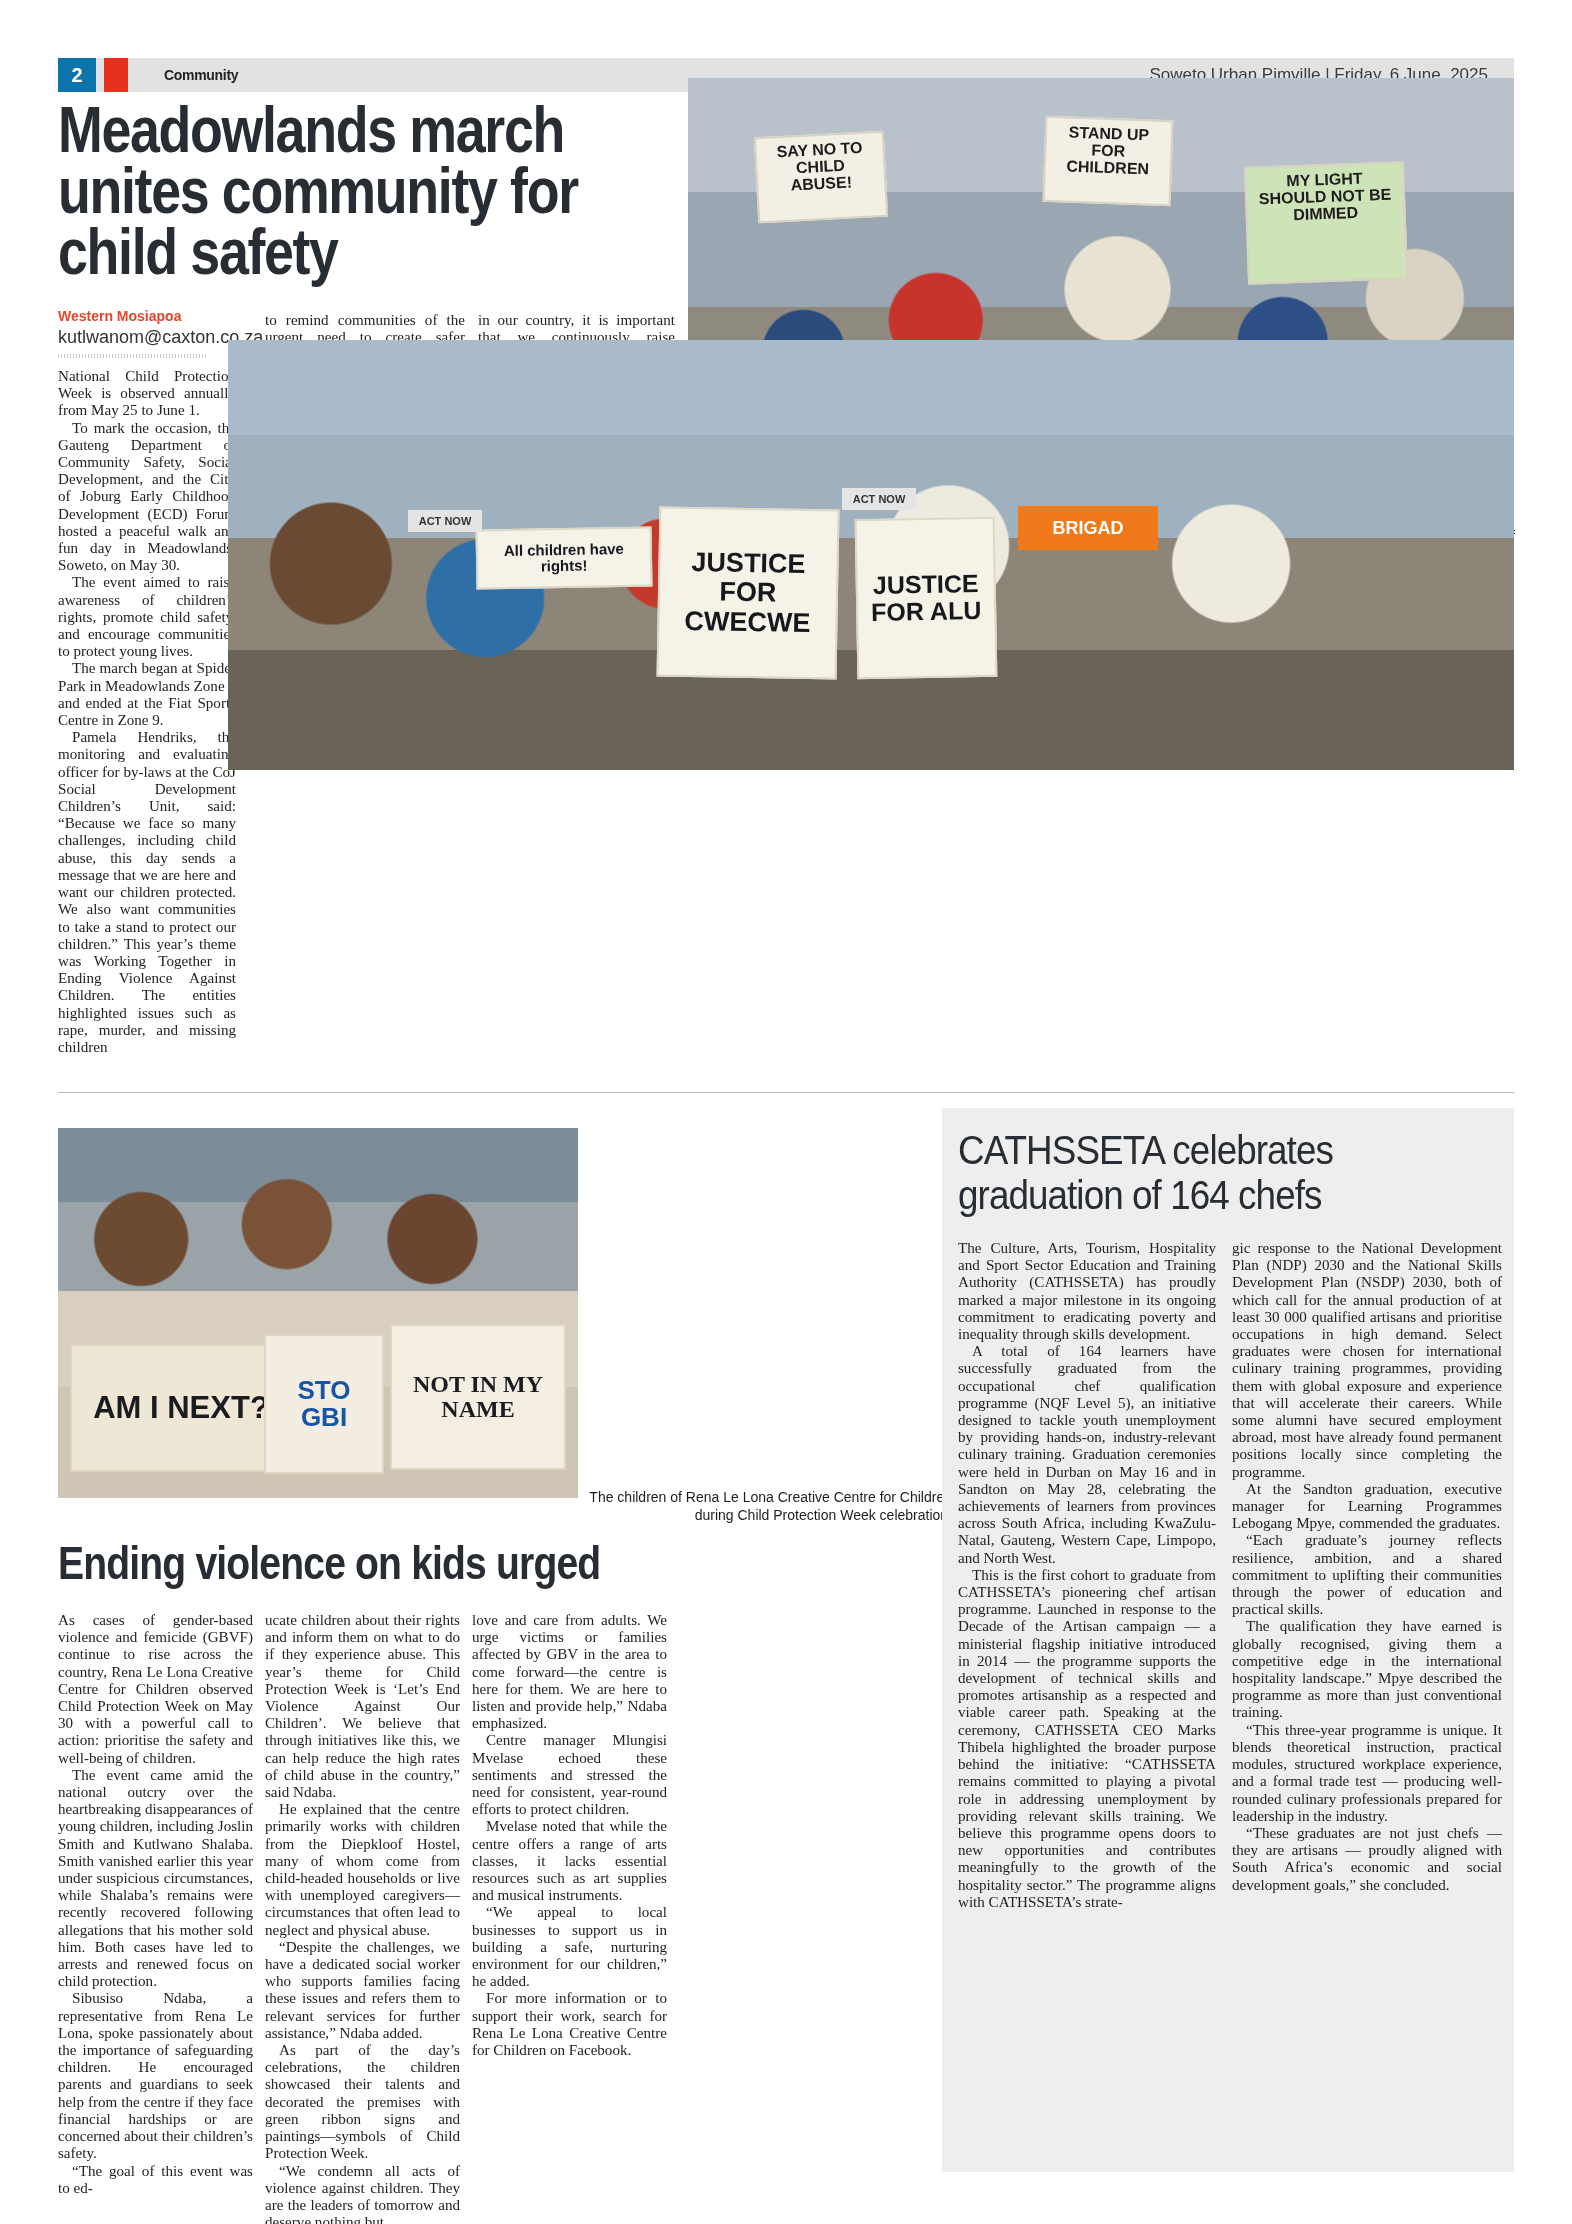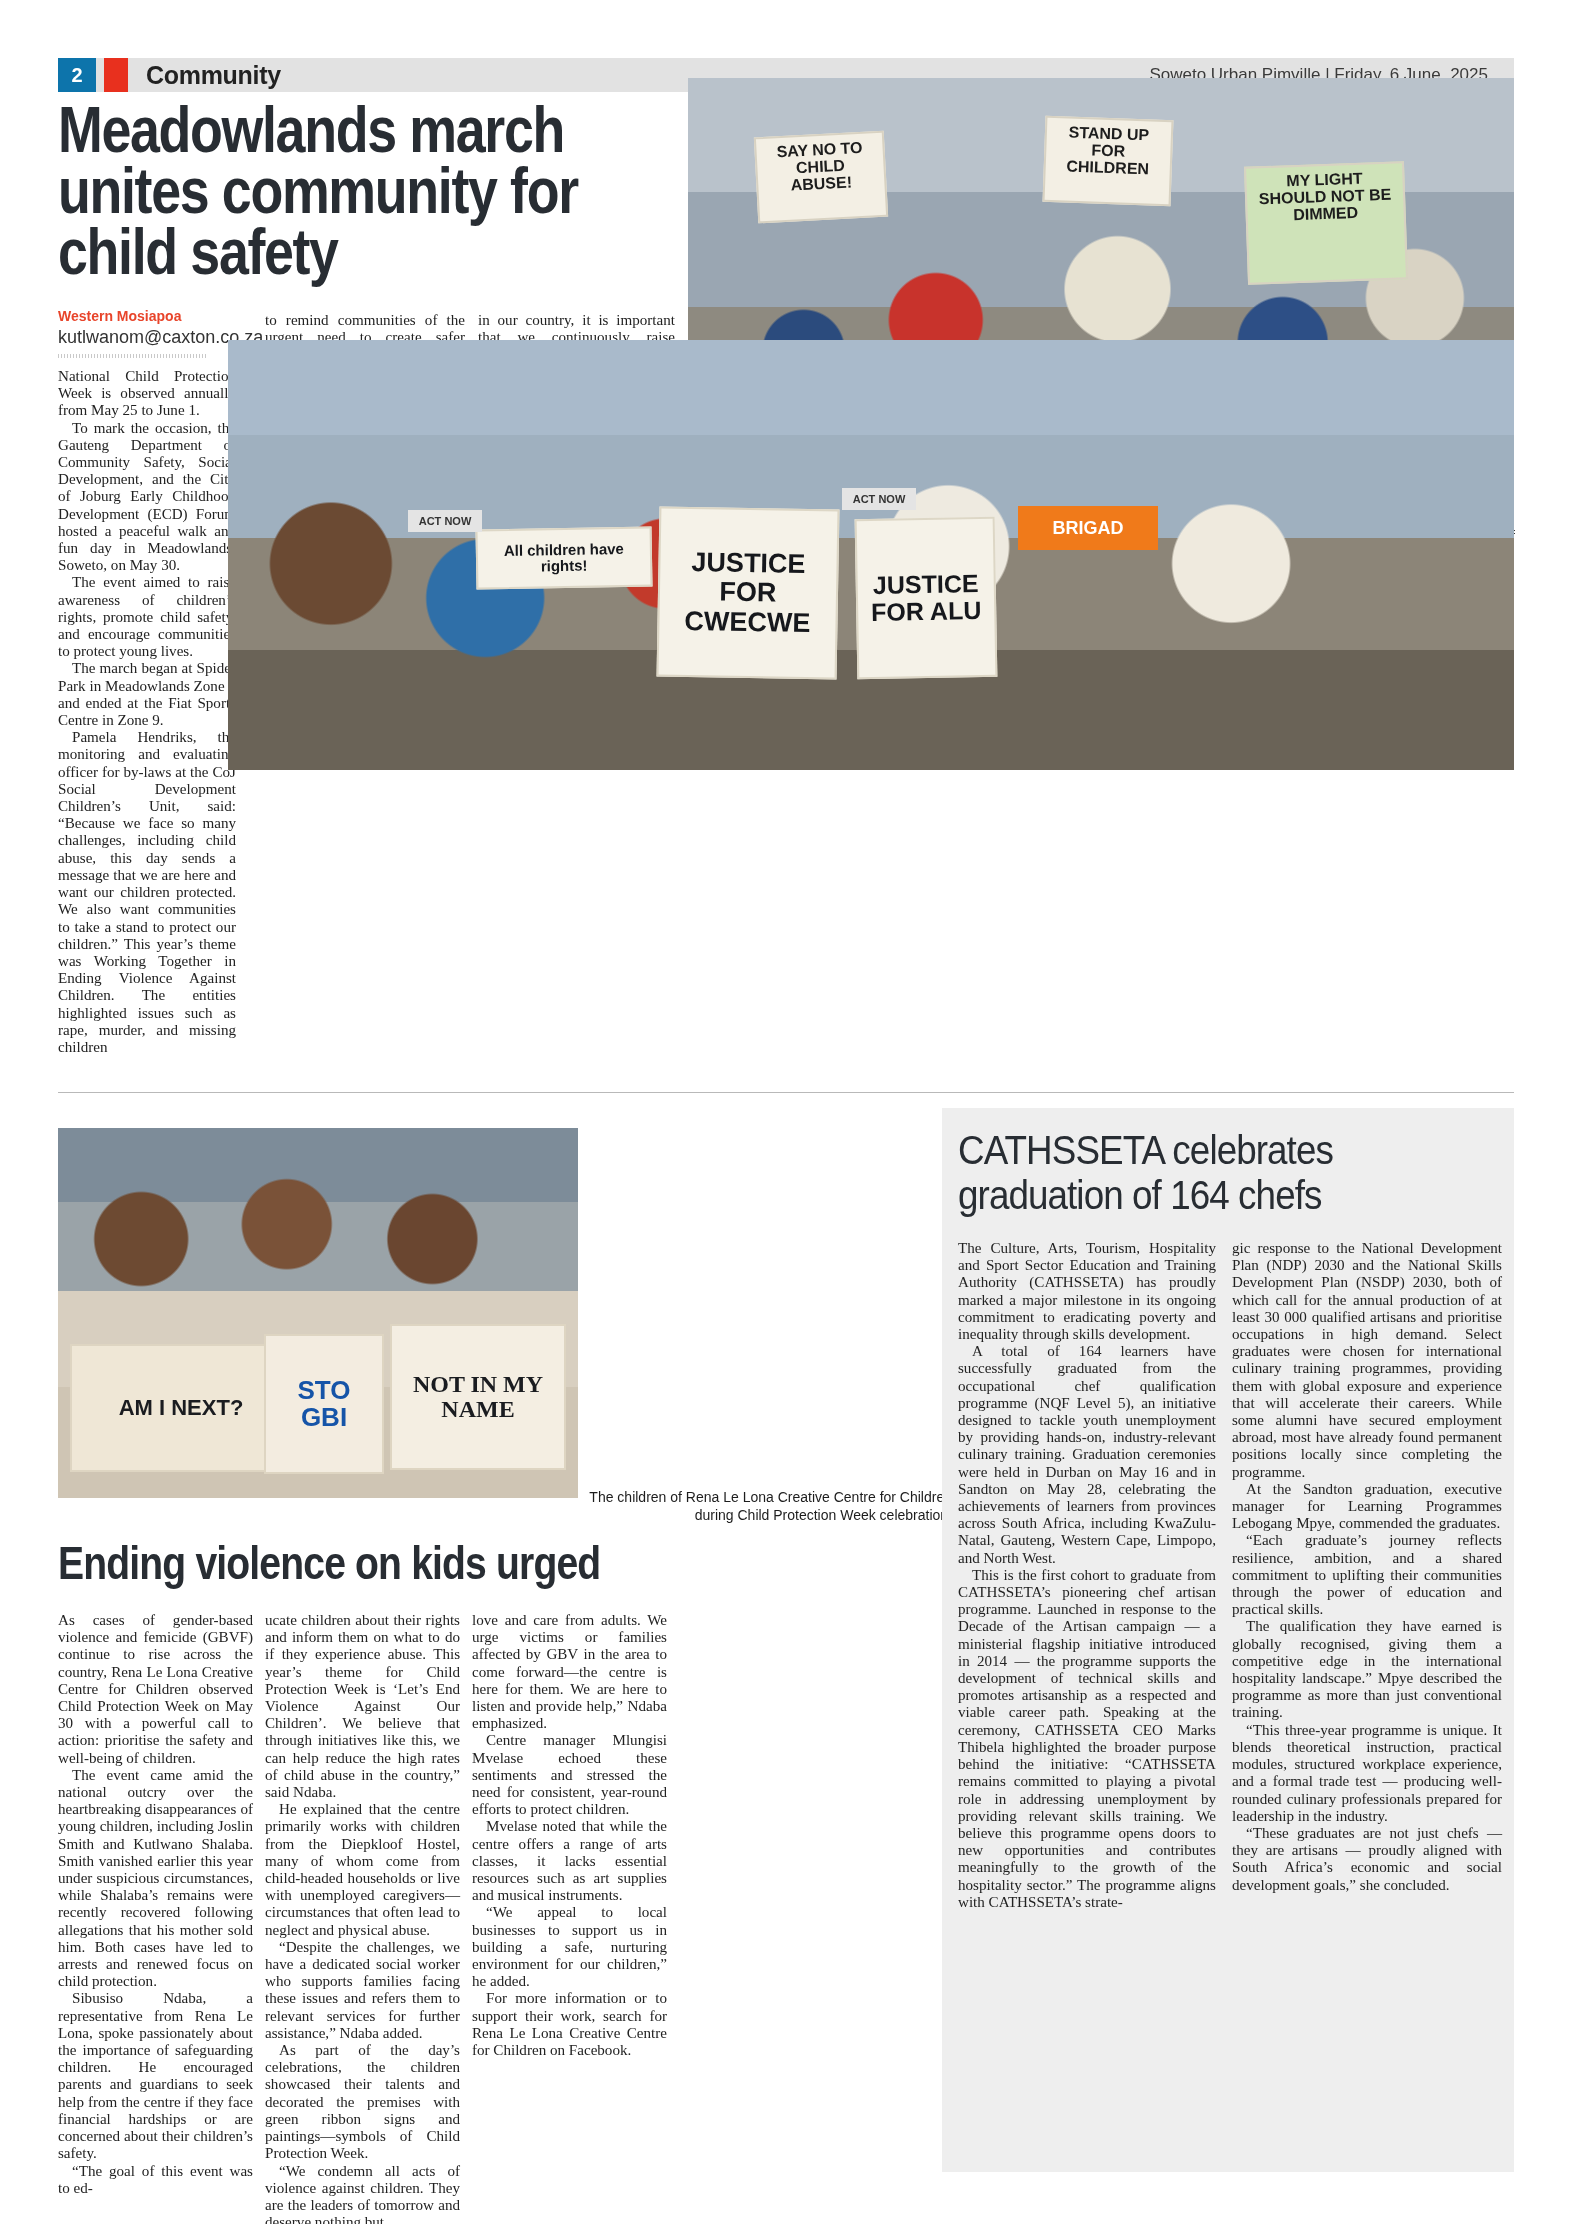--- a/index.html
+++ b/index.html
@@ -21,22 +21,22 @@
     display:flex; align-items:stretch;
   }
   .pagenum {
     width:38px; background:#0d74ab; color:#fff;
     font-family:"Liberation Sans", sans-serif; font-weight:bold;
     font-size:20px; display:flex; align-items:center; justify-content:center;
   }
   .redsq { width:24px; background:#e8301e; margin-left:8px; }
   .section-name {
     font-family:"Liberation Sans", sans-serif; font-weight:bold;
-    font-size:25px; color:#222; display:flex; align-items:center;
-    padding-left:18px; letter-spacing:-0.3px;
+    font-size:14px; color:#222; display:flex; align-items:center;
+    padding-left:36px; letter-spacing:-0.3px;
   }
   .masthead-right {
     margin-left:auto; display:flex; align-items:center; padding-right:26px;
     font-family:"Liberation Sans", sans-serif; font-size:17px; color:#3a3a3a;
   }
 
   
   .headline-main {
     position:absolute; left:58px; top:100px; width:620px;
     font-family:"Liberation Sans", sans-serif;
@@ -228,21 +228,21 @@
     <div class="sign" style="left:628px;top:178px;width:140px;height:160px;font-size:25px;transform:rotate(-1deg);">JUSTICE FOR ALU</div>
     <div class="vest" style="left:790px;top:166px;width:140px;height:44px;">BRIGAD</div>
     <div class="vest" style="left:180px;top:170px;width:74px;height:22px;font-size:11px;background:#e4e4e4;color:#333;">ACT NOW</div>
     <div class="vest" style="left:614px;top:148px;width:74px;height:22px;font-size:11px;background:#e4e4e4;color:#333;">ACT NOW</div>
 
   </div>
 
   <div class="rule" style="left:58px; top:1092px; width:1456px;"></div>
 
   <div class="photo" id="photo-rena">
-    <div class="banner" style="left:12px;top:216px;width:222px;height:128px;font-size:22px;">AM I NEXT?</div>
+    <div class="banner" style="left:12px;top:216px;width:222px;height:128px;font-size:31px;">AM I NEXT?</div>
     <div class="banner" style="left:206px;top:206px;width:120px;height:140px;font-size:26px;color:#1554a8;background:#f3ece0;">STO GBI</div>
     <div class="banner" style="left:332px;top:196px;width:176px;height:146px;font-size:24px;background:#f4eee2;font-family:Liberation Serif, serif;">NOT IN MY NAME</div>
   </div>
 
   <div id="cap-rena">The children of Rena Le Lona Creative Centre for Children during Child Protection Week celebration.</div>
 
   <h2 class="headline-sub" id="hl-ending">Ending violence on kids urged</h2>
 
   <div class="col" id="b-col1">
     <p class="first">As cases of gender-based violence and femicide (GBVF) continue to rise across the country, Rena Le Lona Creative Centre for Children observed Child Protection Week on May 30 with a powerful call to action: prioritise the safety and well-being of children.</p>

